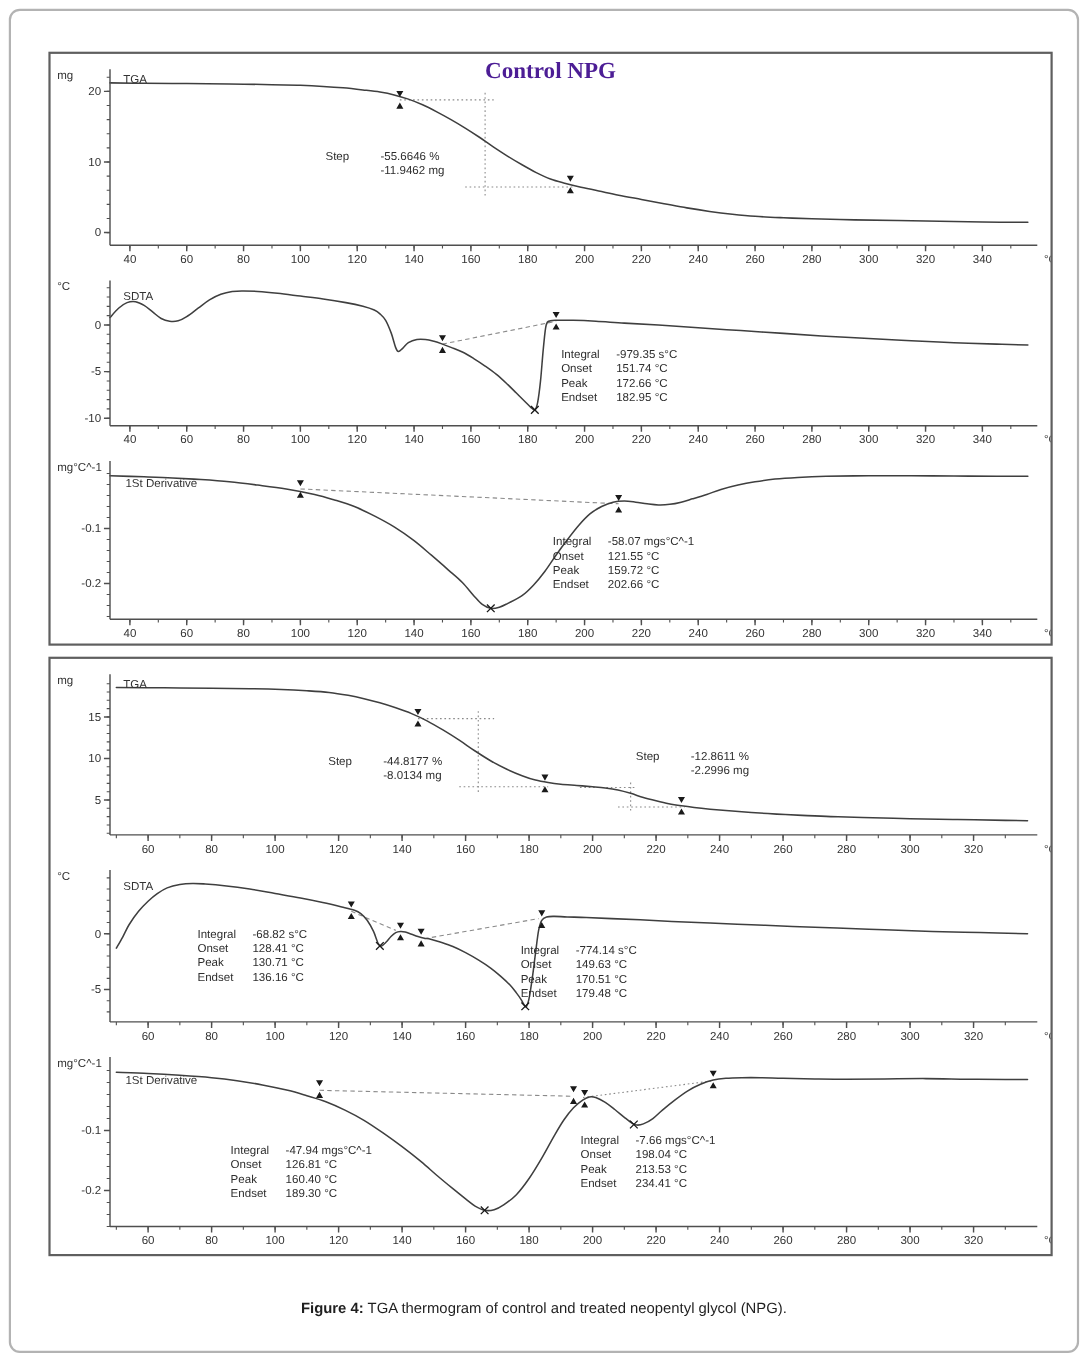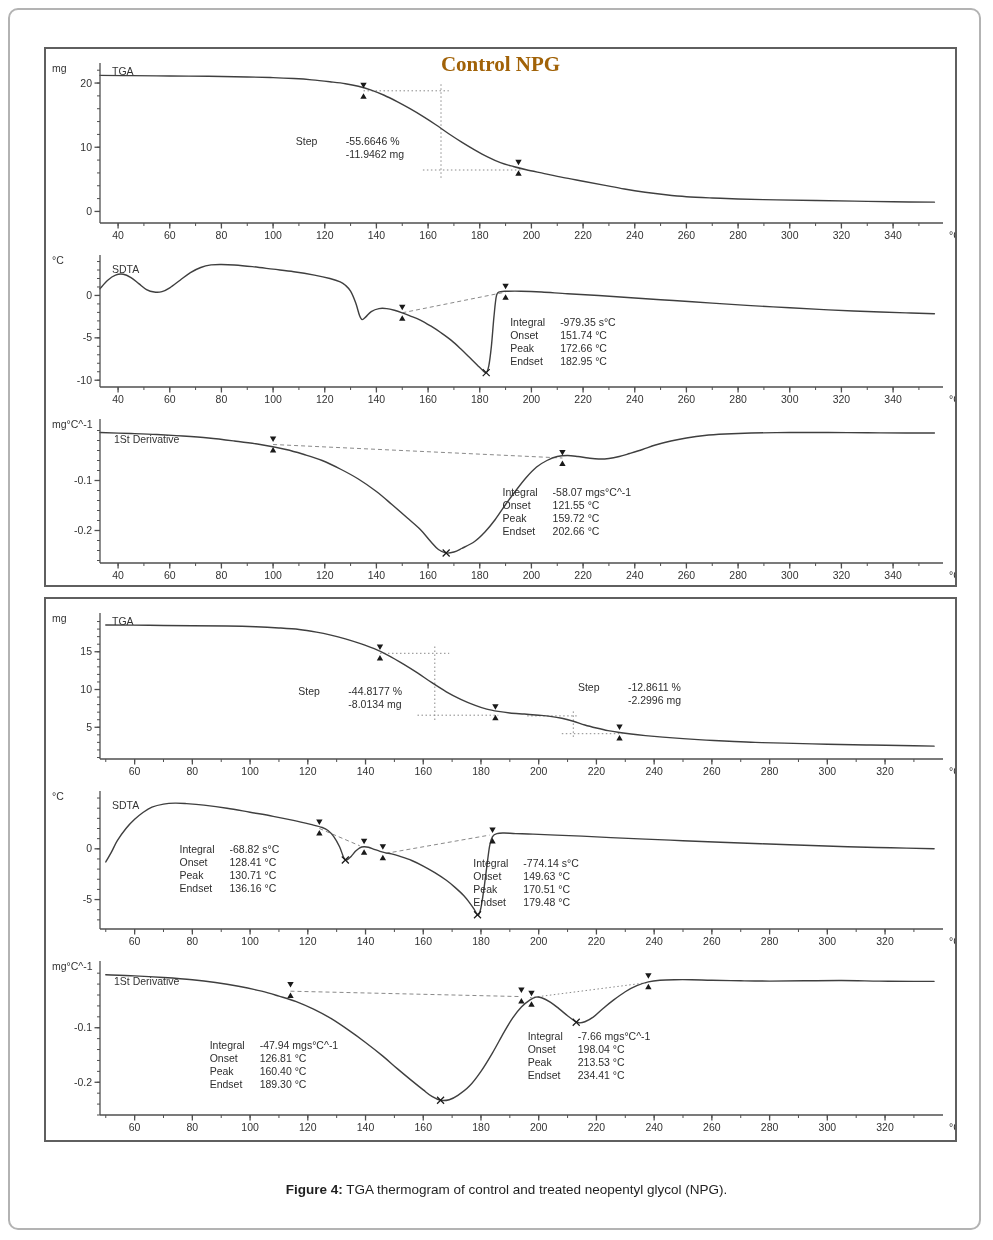--- a/index.html
+++ b/index.html
@@ -9,27 +9,27 @@
     border:2px solid #b3b3b3;border-radius:10px;background:#ffffff;box-sizing:border-box;
   }
   .panel{
     position:absolute;left:34px;width:913px;
     border:2px solid #5f5f5f;background:#ffffff;box-sizing:border-box;
   }
   #panel-0{top:37px;height:540px;}
   #panel-1{top:587px;height:545px;}
   .panel-title{
     position:absolute;top:3px;left:0;width:100%;text-align:center;
-    font-family:"Liberation Serif",serif;font-weight:bold;font-size:21px;color:#a16207;
+    font-family:"Liberation Serif",serif;font-weight:bold;font-size:21px;color:#4c1d95;
     pointer-events:none;z-index:5;
   }
   .subplots{position:absolute;left:0;top:0;right:0;bottom:0;}
   .subplot{position:absolute;left:0;width:909px;}
   .caption{
-    position:absolute;left:12px;top:1172px;width:100%;text-align:center;
+    position:absolute;left:0;top:1172px;width:100%;text-align:center;
     font-size:13.5px;color:#1f1f1f;
   }
   .cap-bold{font-weight:bold;}
   svg text{font-family:"Liberation Sans",sans-serif;}
 </style>
 </head>
 <body>
 
 <div class="figure-frame">
 

